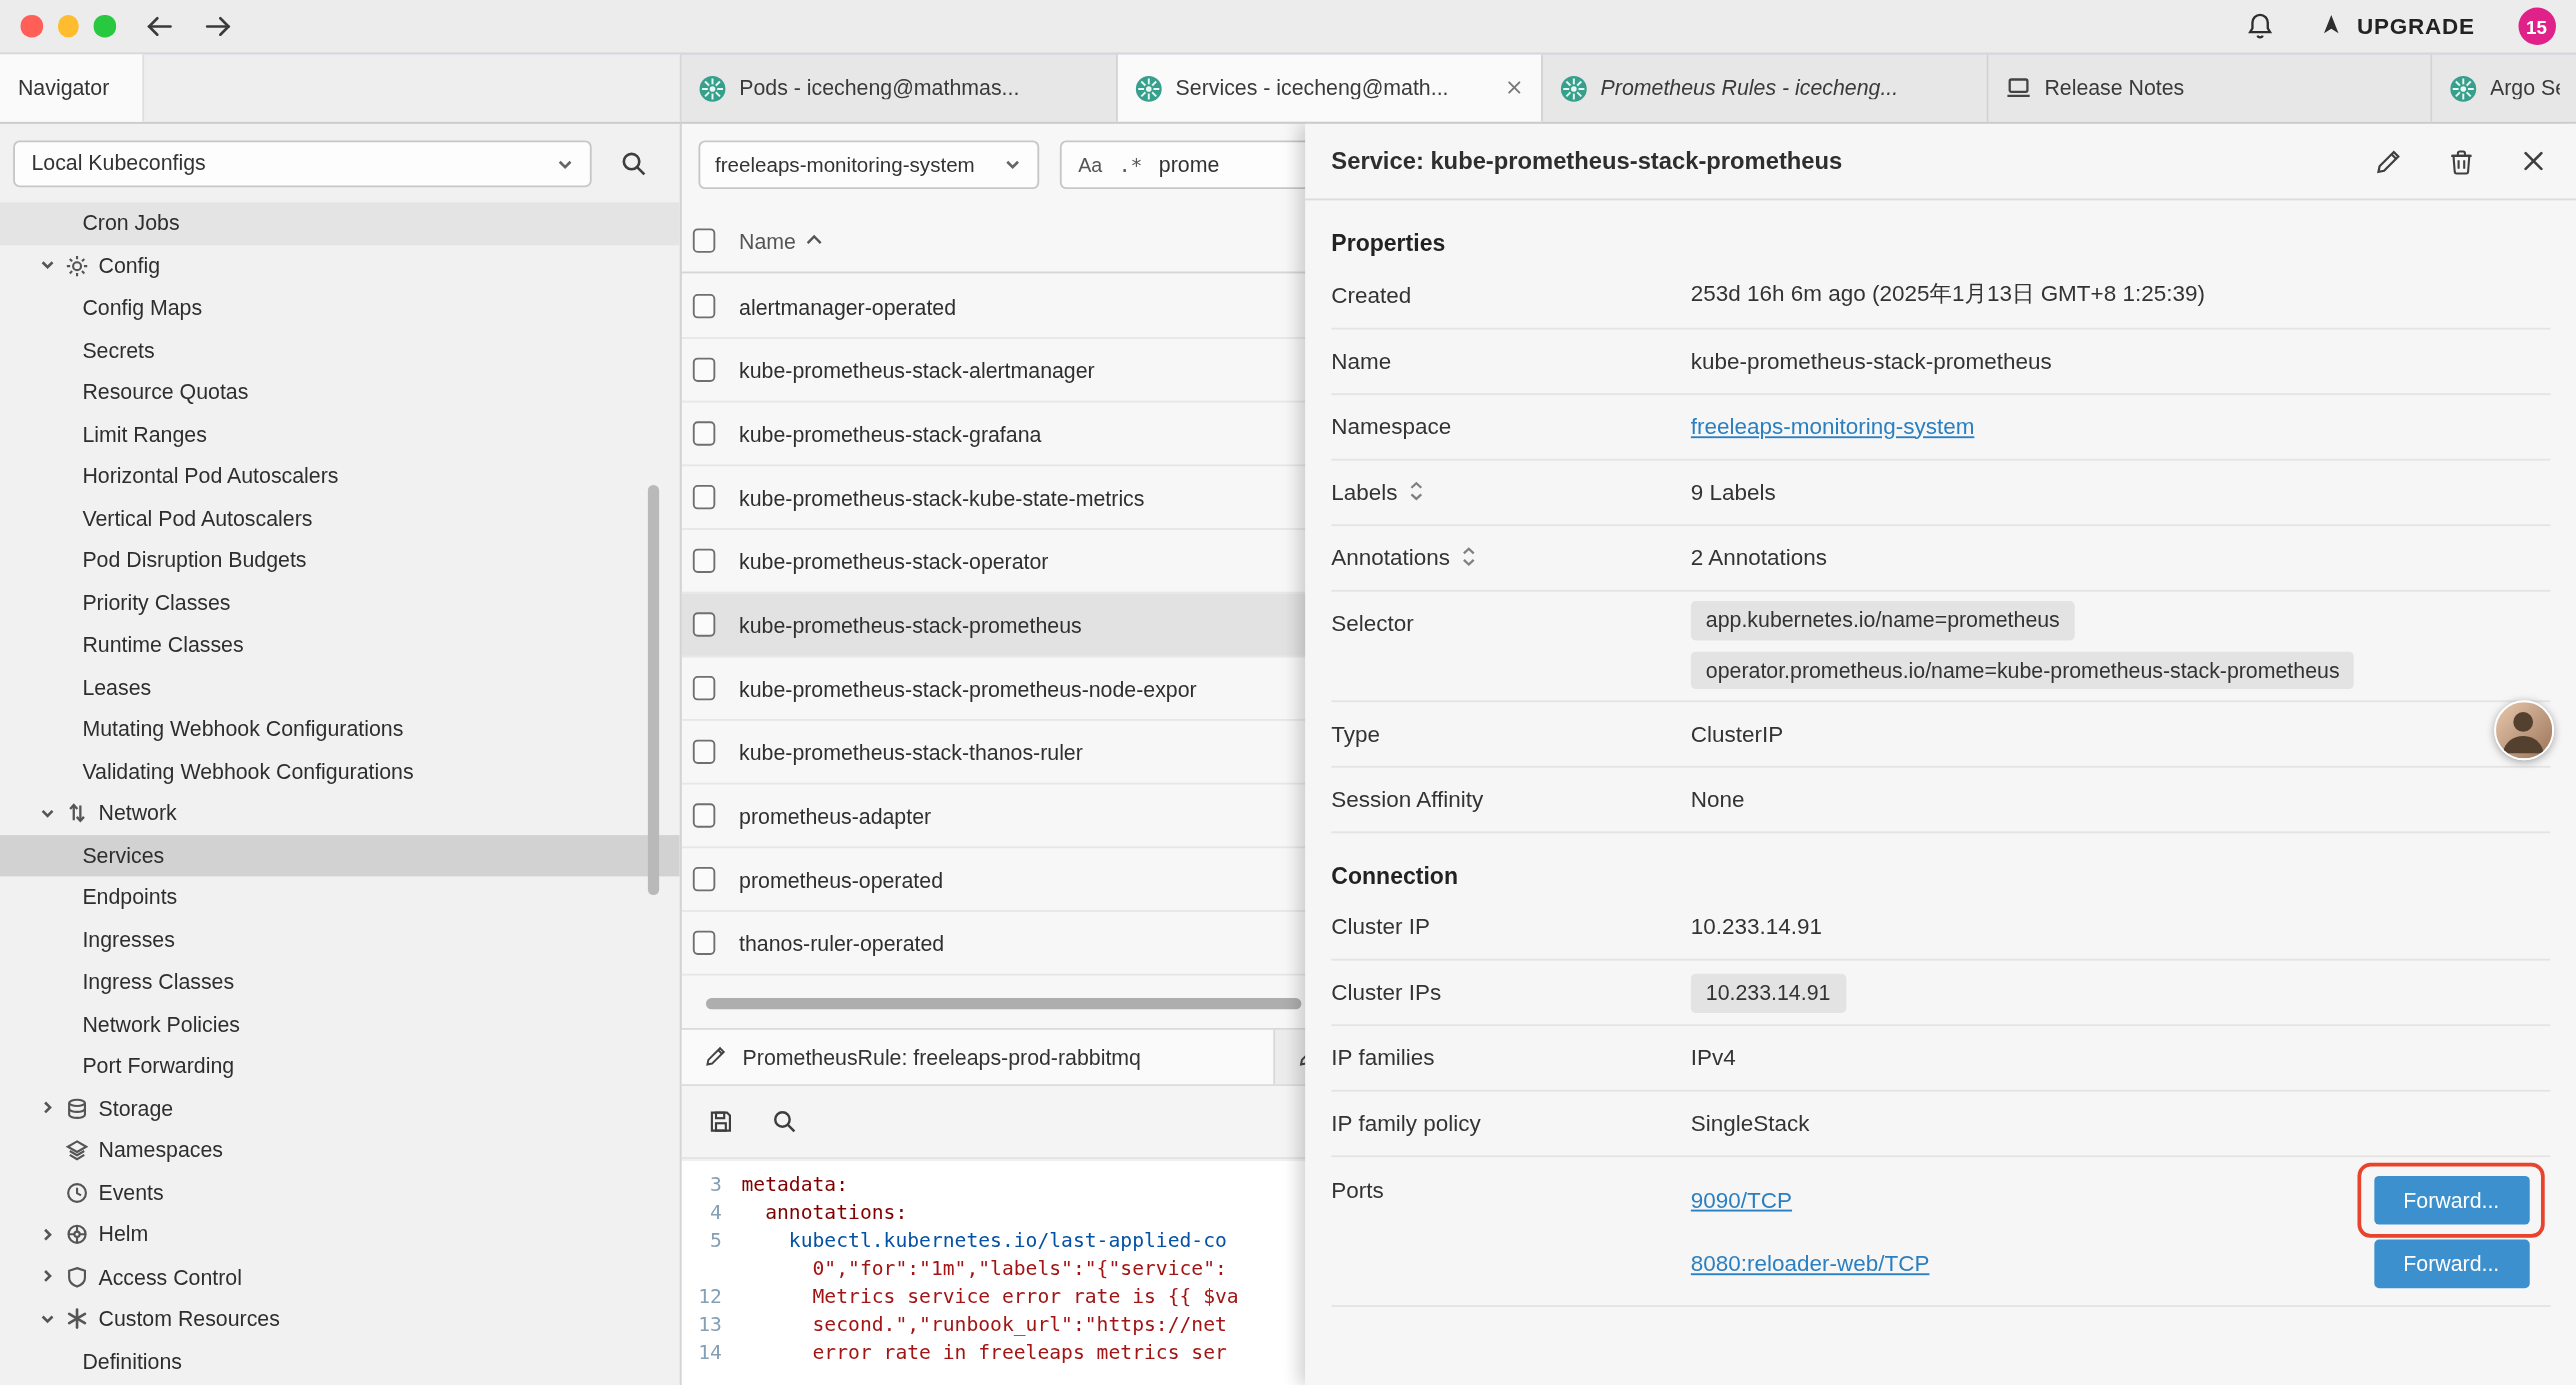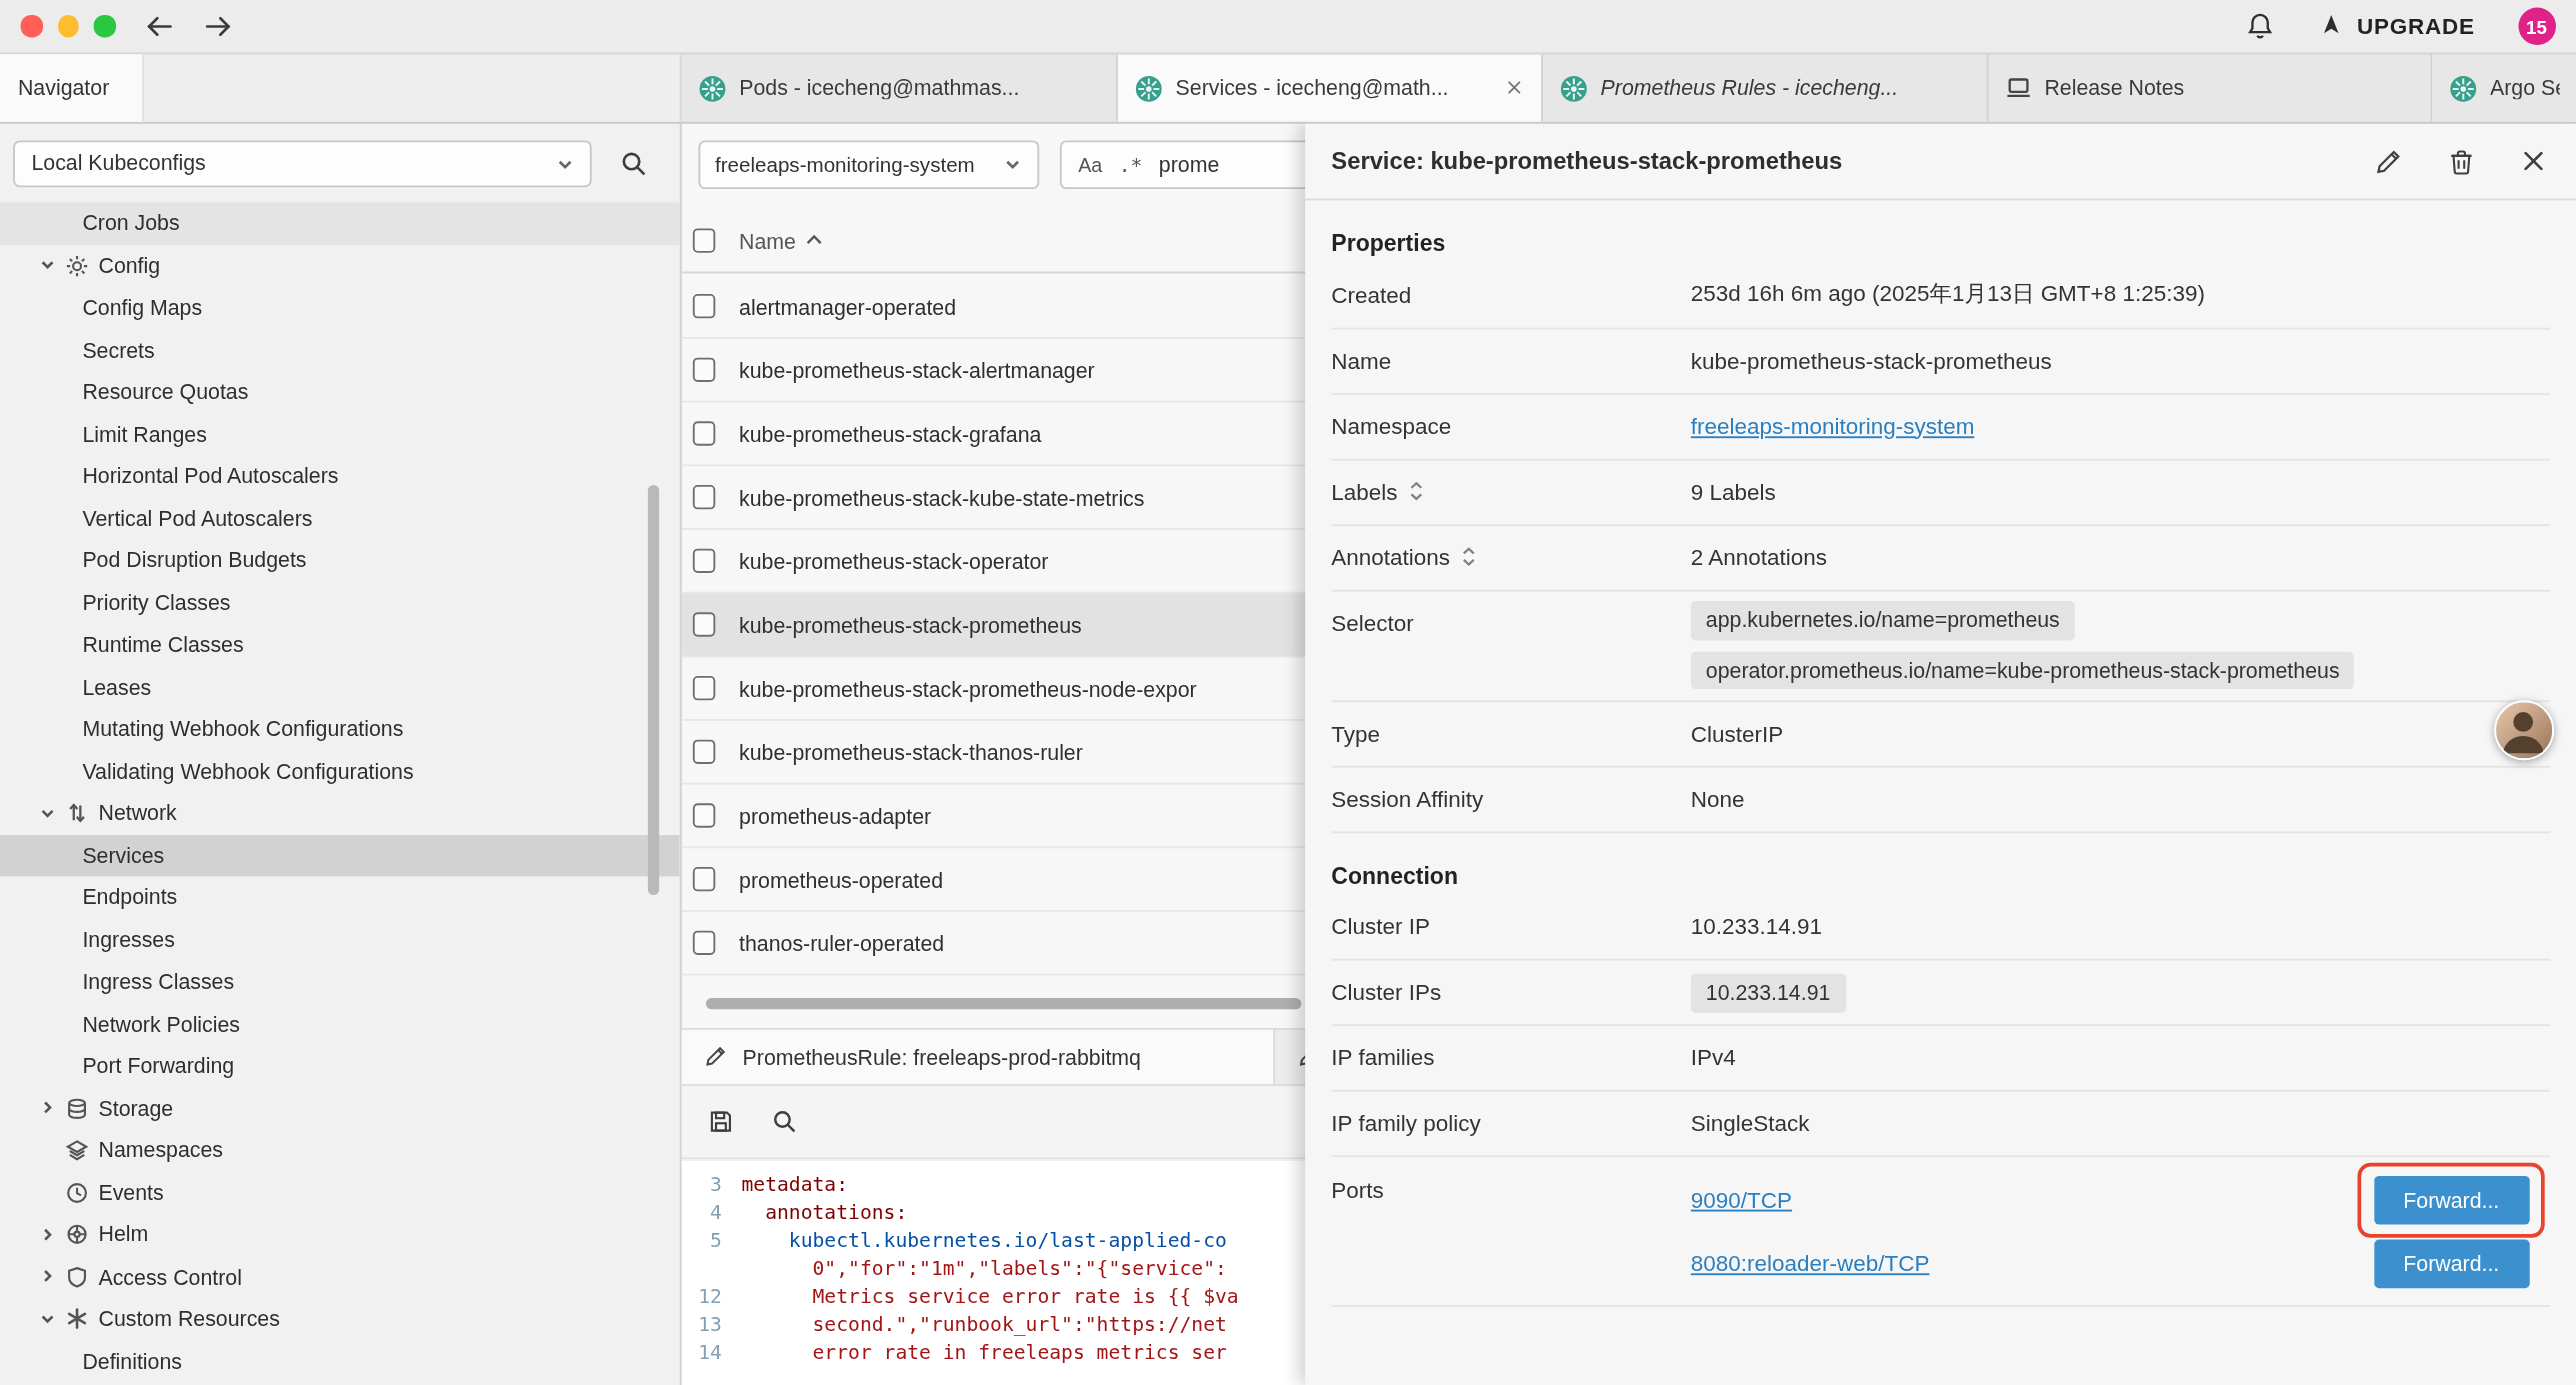--- a/index.html
+++ b/index.html
@@ -1,17 +1,17 @@
 <!DOCTYPE html>
 <html style="font-size:14px"><head>
 <meta charset="utf-8">
 <style>
   *{box-sizing:border-box;margin:0;padding:0}
   html,body{margin:0;padding:0;background:#222}
-  .stage{position:relative;width:2576px;height:1385px;overflow:hidden;background:#14532d}
+  .stage{position:relative;width:2576px;height:1385px;overflow:hidden;background:#1d4ed8}
   .scale{position:absolute;left:0;top:0;width:1376px;height:740px;transform:scale(1.8725);transform-origin:0 0;
          font-family:"Liberation Sans",sans-serif;color:#2e2e2e;-webkit-font-smoothing:antialiased}
   .ic{display:inline-flex;align-items:center;justify-content:center;flex-shrink:0}
   .ic svg{display:block}
 
   
   .titlebar{position:absolute;left:0;top:0;right:0;height:29px;background:#ececec;border-bottom:0.9px solid #d7d7d7;
             display:flex;align-items:center}
   .dots{display:flex;gap:8px;padding-left:11.4px}
   .dot{width:11.4px;height:11.4px;border-radius:50%}

